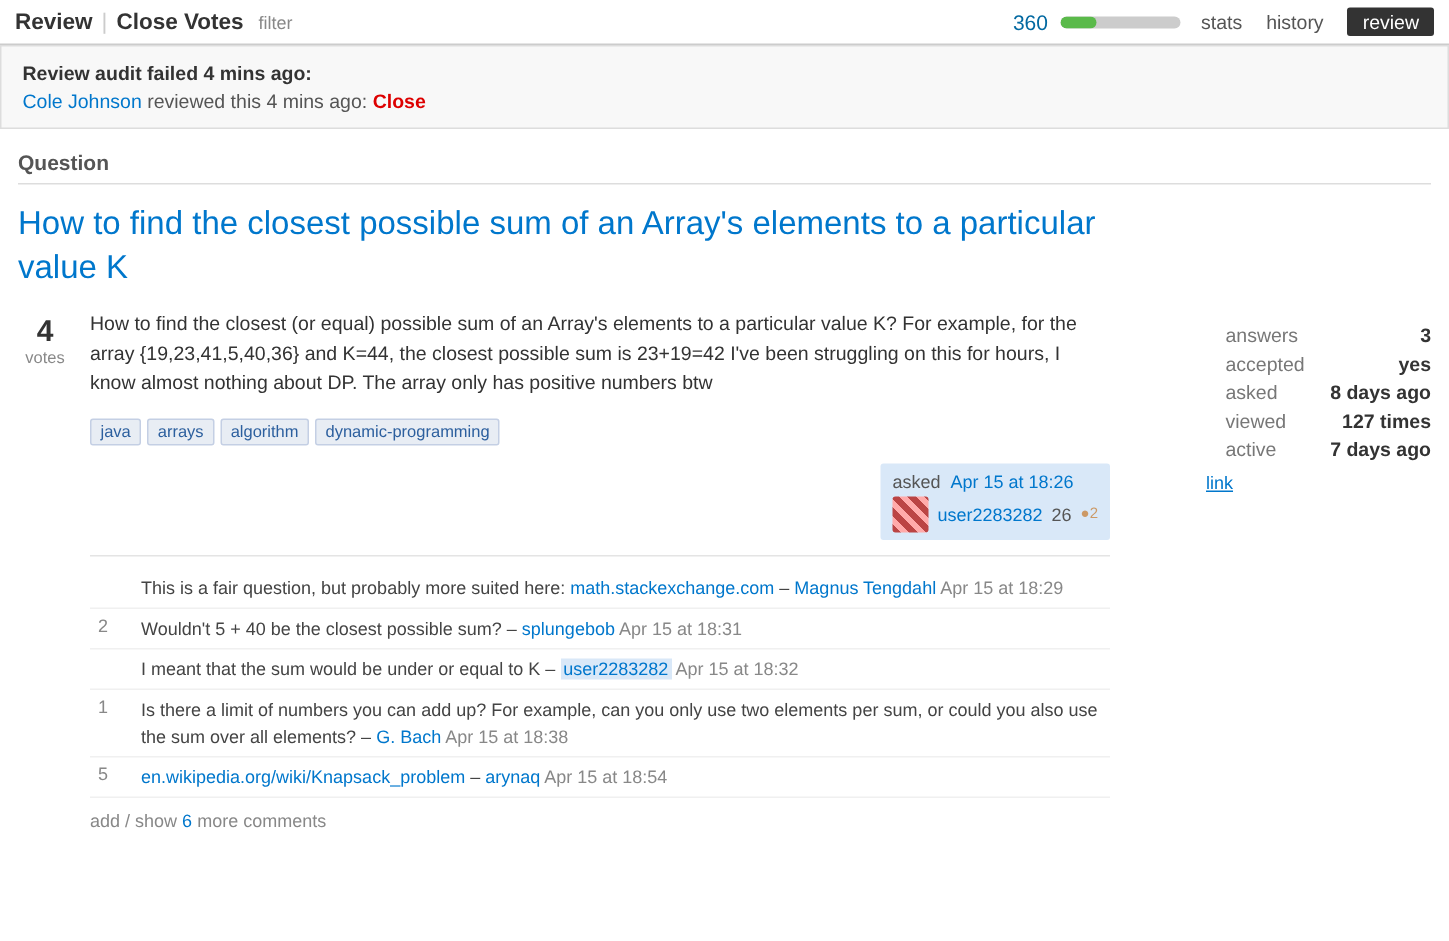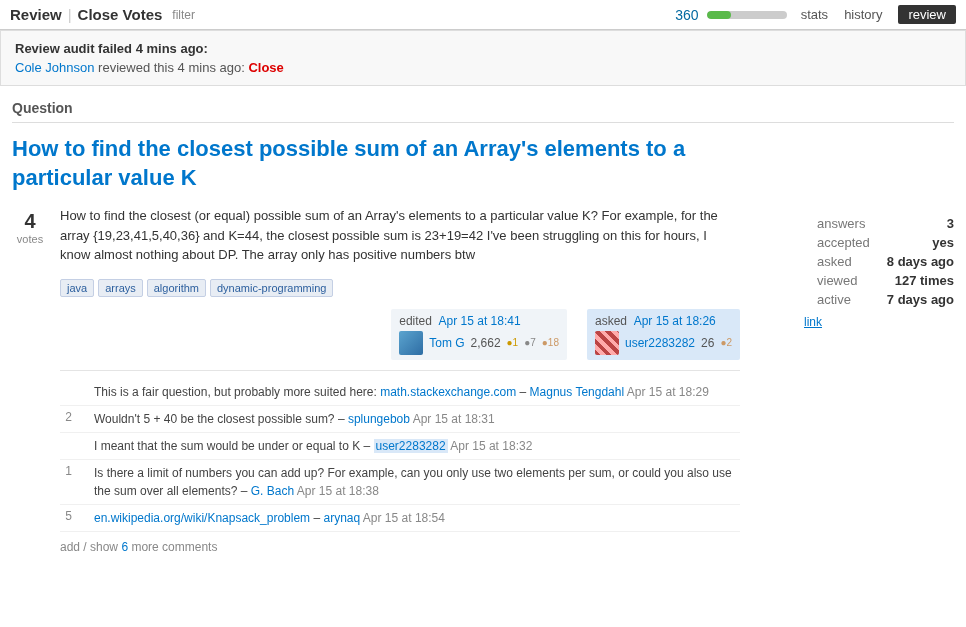--- a/index.html
+++ b/index.html
@@ -97,21 +97,21 @@
       font-weight: bold;
       color: #555;
       border-bottom: 1px solid #ddd;
       padding-bottom: 6px;
       margin-bottom: 12px;
       margin-top: 14px;
     }
     .question-title {
       font-size: 22px;
       color: #07c;
-      font-weight: bold;
+      font-weight: normal;
       line-height: 1.3;
       margin-bottom: 14px;
       max-width: 720px;
     }
     .question-body-wrap {
       display: flex;
       gap: 12px;
     }
     .vote-box {
       display: flex;
@@ -311,34 +311,20 @@
 
           <div class="tags-wrap">
             <span class="tag">java</span>
             <span class="tag">arrays</span>
             <span class="tag">algorithm</span>
             <span class="tag">dynamic-programming</span>
           </div>
 
           <div class="post-meta-row">
 
-            <div class="post-meta-box" style="background:#f0f4f8;">
-              <div>
-                <span class="post-meta-label">edited</span>
-                <a class="post-meta-date" href="#" style="color:#07c; text-decoration:none;">Apr 15 at 18:41</a>
-              </div>
-              <div class="user-row">
-                <span class="avatar" style="background: linear-gradient(135deg, #5ba4cf 0%, #2e6da4 100%);"></span>
-                <a class="user-name" href="#" style="text-decoration:none;">Tom G</a>
-                <span class="user-rep">2,662</span>
-                <span class="rep-badge-gold">●1</span>
-                <span class="rep-badge-silver">●7</span>
-                <span class="rep-badge-bronze">●18</span>
-              </div>
-            </div>
 
             <div class="post-meta-box">
               <div>
                 <span class="post-meta-label">asked</span>
                 <a class="post-meta-date" href="#" style="color:#07c; text-decoration:none;">Apr 15 at 18:26</a>
               </div>
               <div class="user-row">
                 <span class="avatar-identicon"></span>
                 <a class="user-name" href="#" style="text-decoration:none;">user2283282</a>
                 <span class="user-rep">26</span>

